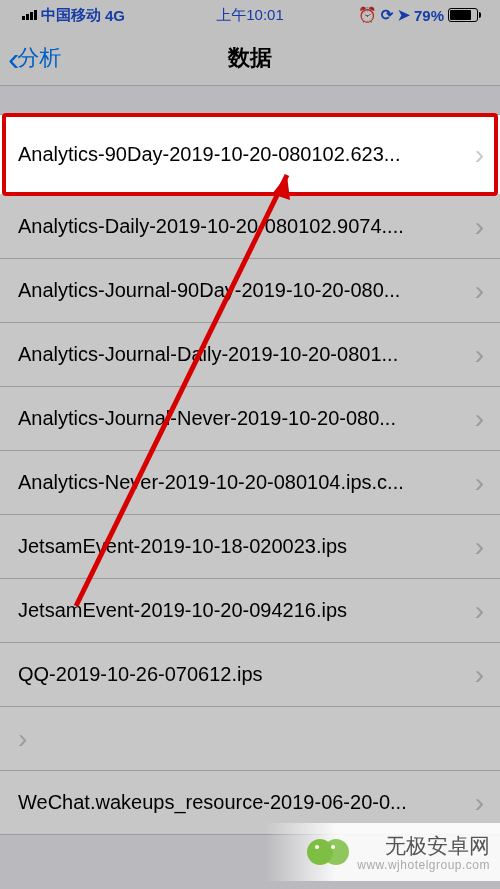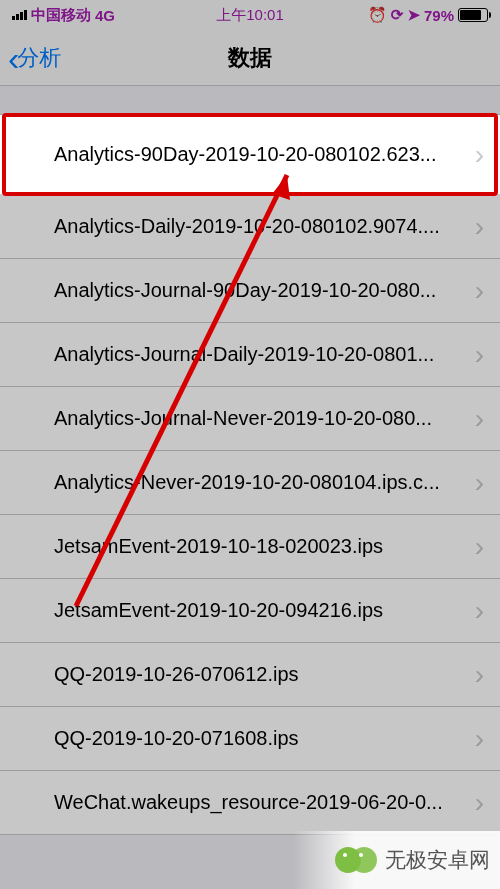--- a/index.html
+++ b/index.html
@@ -17,24 +17,24 @@
       background: rgba(0,0,0,0.22);
       pointer-events: none;
       z-index: 5;
     }
     
     .status-bar {
       height: 30px;
       display: flex;
       align-items: center;
       justify-content: space-between;
-      padding: 0 12px;
+      padding: 0 22px;
       font-size: 15px;
       font-weight: 600;
-      color: #a21caf;
+      color: #1d4ed8;
       background: #f7f7f7;
     }
     .status-left, .status-right { display: flex; align-items: center; gap: 4px; }
     .status-center { position: absolute; left: 50%; transform: translateX(-50%); font-weight: 400; }
     .signal-icon { display: inline-flex; align-items: flex-end; gap: 1px; }
     .signal-icon span { display: inline-block; width: 3px; background: #000; }
     .signal-icon span:nth-child(1){height:4px}
     .signal-icon span:nth-child(2){height:6px}
     .signal-icon span:nth-child(3){height:8px}
     .signal-icon span:nth-child(4){height:10px}
@@ -72,21 +72,20 @@
       background: #fff;
     }
     .row-label {
       flex: 1;
       font-size: 20px;
       color: #000;
       white-space: nowrap;
       overflow: hidden;
       text-overflow: ellipsis;
       padding-right: 10px;
-      margin-left: 36px;
     }
     .chevron { color: #c7c7cc; font-size: 28px; font-weight: 300; line-height: 1; }
     
     .row.highlight {
       position: relative;
       z-index: 10;
       background: #fff;
       height: 80px;
     }
     .row.highlight::before {
@@ -100,21 +99,21 @@
     }
     
     .annot-line {
       position: absolute;
       z-index: 12;
       pointer-events: none;
     }
     
     .watermark {
       position: absolute;
-      right: 0; bottom: 0;
+      right: 0; bottom: 8px;
       z-index: 30;
       display: flex; align-items: center;
       background: linear-gradient(90deg, rgba(255,255,255,0) 0%, rgba(255,255,255,0.9) 30%);
       padding: 6px 10px 6px 40px;
       font-size: 21px;
       color: #555;
       text-align: right;
     }
     .wm-logo {
       width: 46px; height: 46px; position: relative; margin-right: 6px;
@@ -186,21 +185,20 @@
     </div>
     <div class="row">
       <div class="row-label">JetsamEvent-2019-10-20-094216.ips</div>
       <div class="chevron">›</div>
     </div>
     <div class="row">
       <div class="row-label">QQ-2019-10-26-070612.ips</div>
       <div class="chevron">›</div>
     </div>
     <div class="row">
-      <div class="row-label">QQ-2019-10-20-071608.ips</div>
       <div class="chevron">›</div>
     </div>
     <div class="row">
       <div class="row-label">WeChat.wakeups_resource-2019-06-20-0...</div>
       <div class="chevron">›</div>
     </div>
   </div>
 
 <div class="dim-overlay"></div>
 
@@ -213,14 +211,15 @@
   <span class="wm-logo">
     <svg viewBox="0 0 46 46">
         <circle cx="15" cy="23" r="13" fill="#7ebe42"></circle>
         <circle cx="31" cy="23" r="13" fill="#7ebe42" opacity="0.85"></circle>
         <circle cx="12" cy="18" r="2" fill="#fff"></circle>
         <circle cx="28" cy="18" r="2" fill="#fff"></circle>
       </svg>
   </span>
   <span>
     <span>无极安卓网</span>
+    <span class="wm-sub">www.wjhotelgroup.com</span>
   </span>
 </div>
 
 </body></html>

